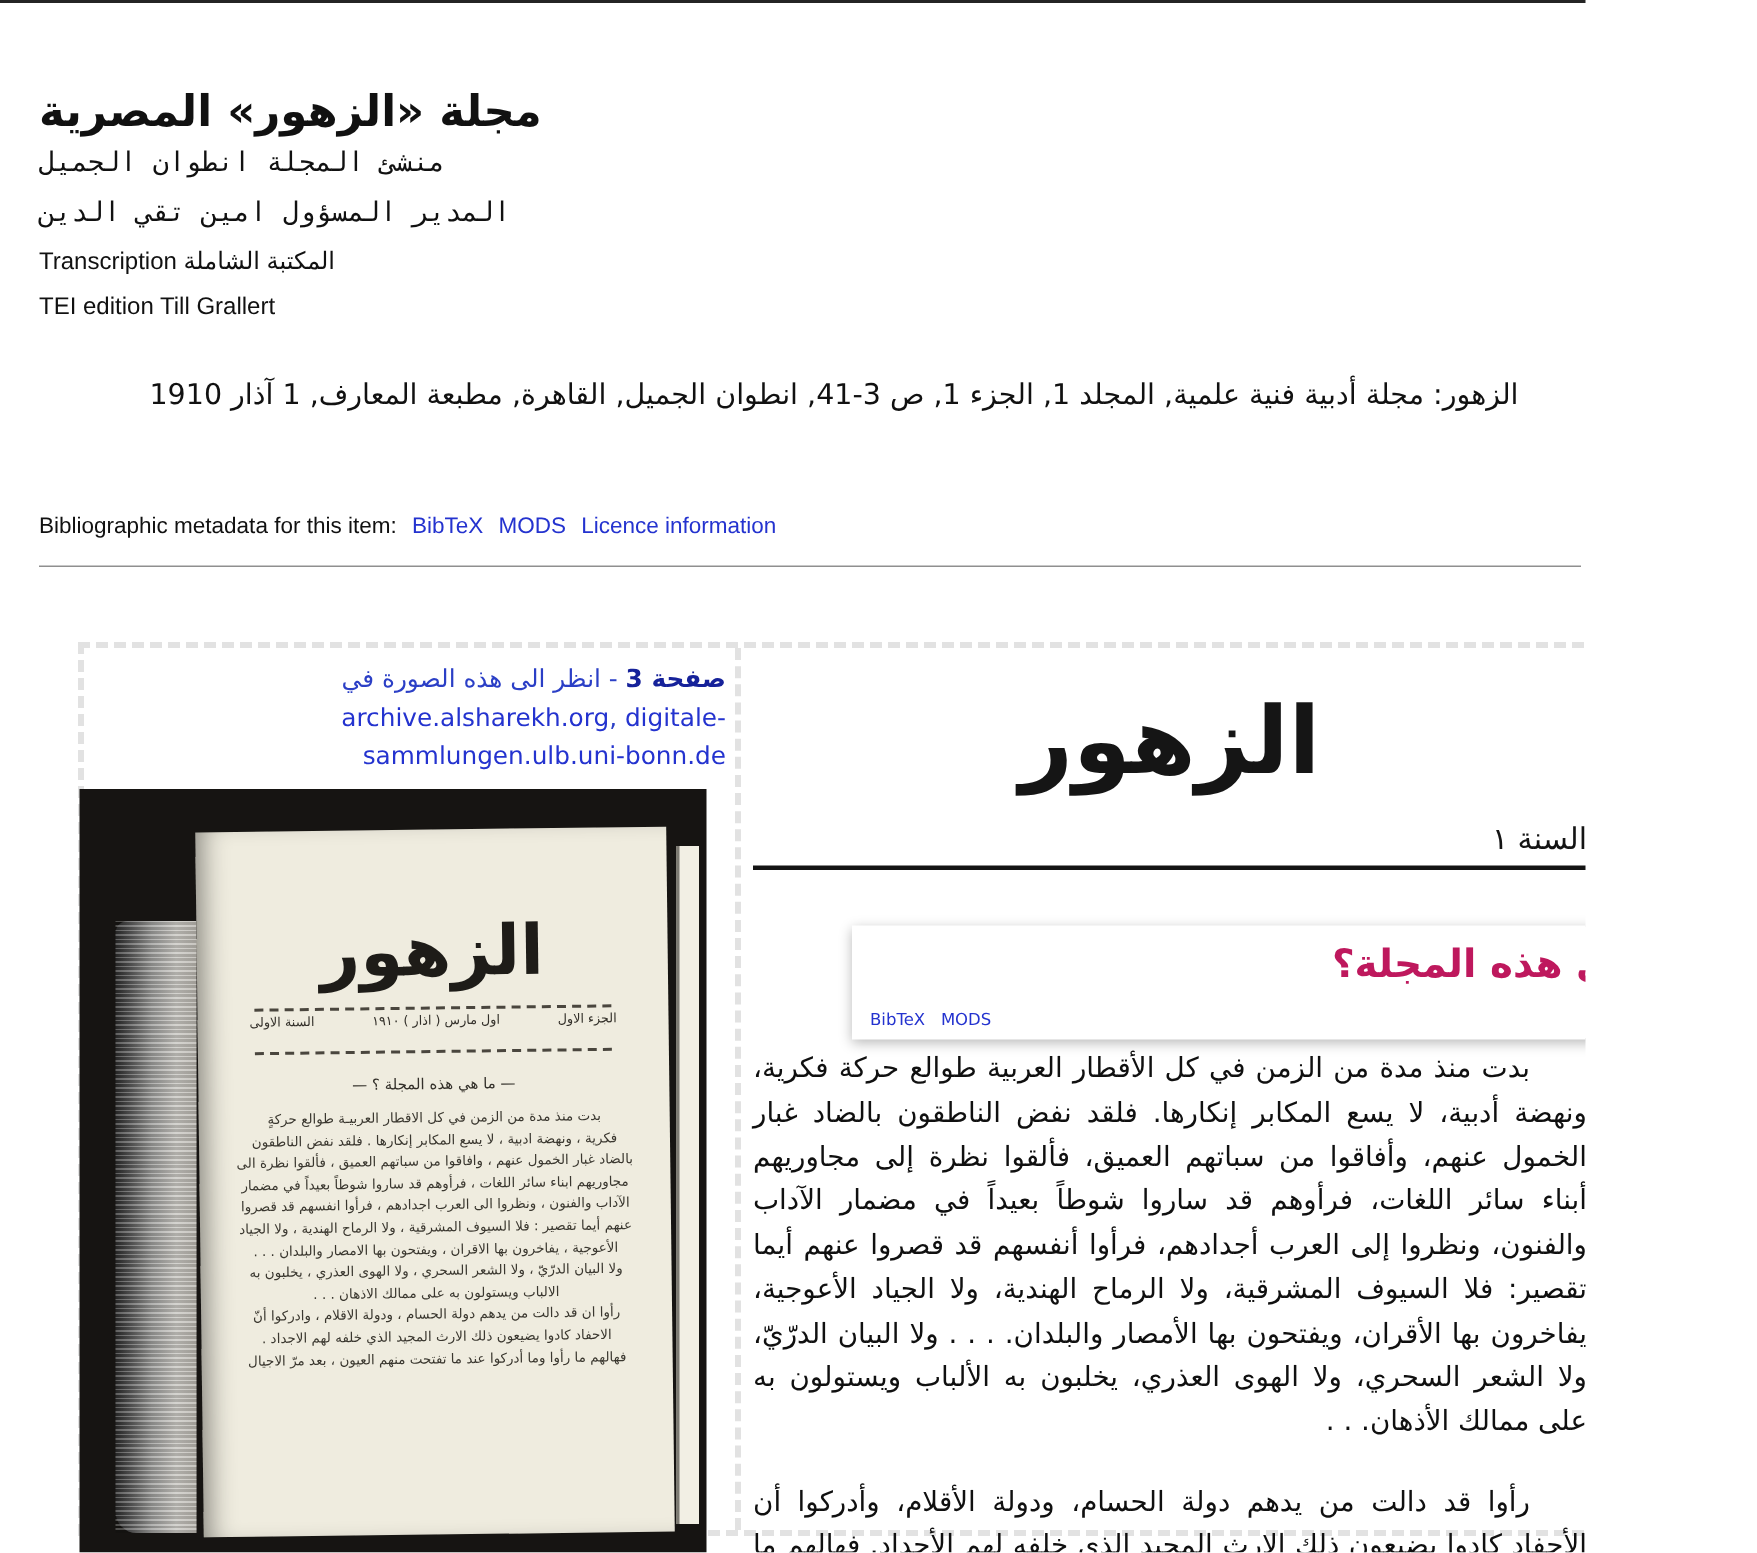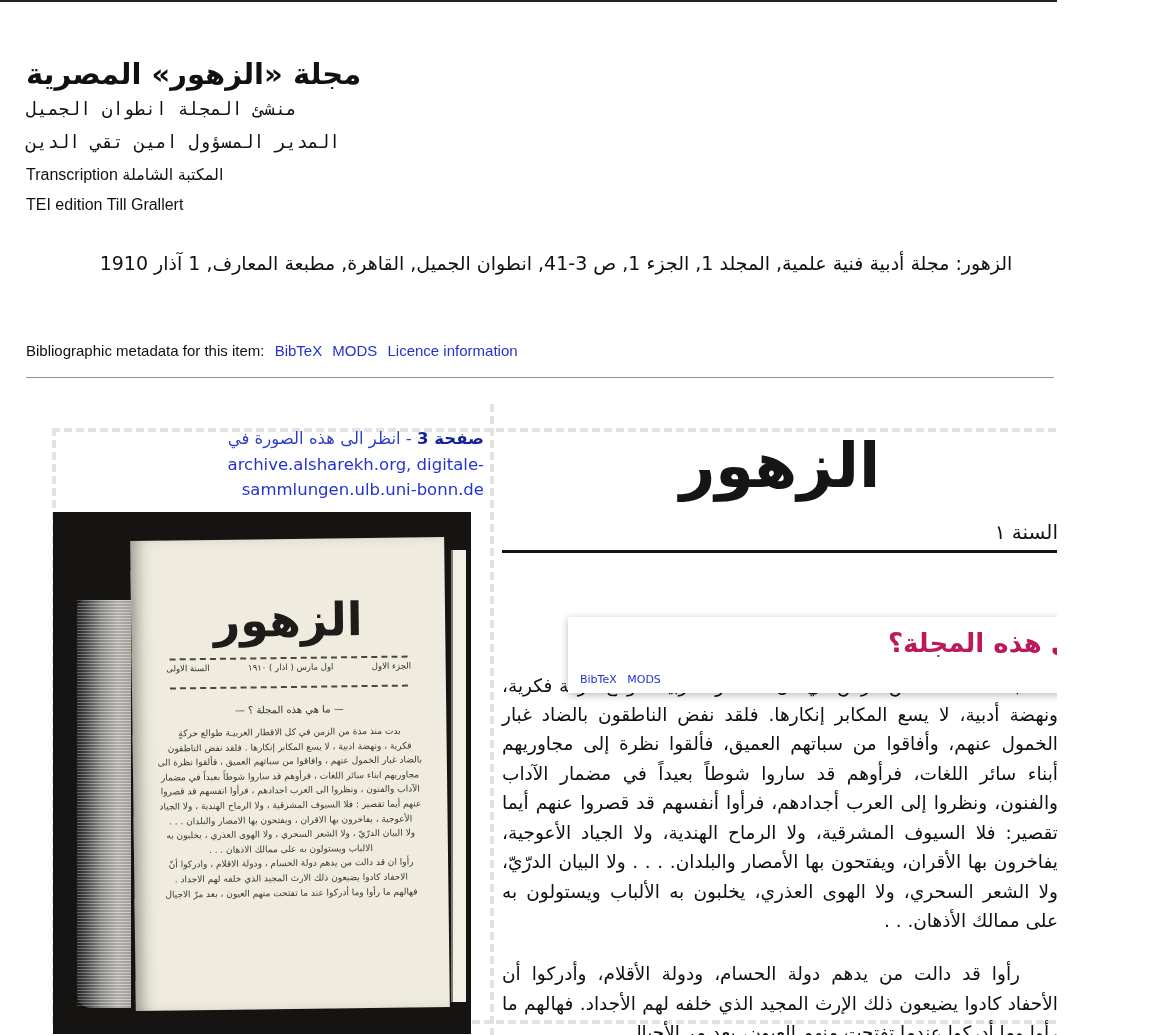--- a/index.html
+++ b/index.html
@@ -28,21 +28,21 @@
   .bib-tr{position:absolute;left:26px;top:298px;width:1028px;font-style:italic;font-size:15px;
           font-family:"Liberation Sans","DejaVu Sans",sans-serif;}
   .bib-meta{position:absolute;left:26px;top:342px;font-size:15px;
             font-family:"Liberation Sans","DejaVu Sans",sans-serif;}
   .lnk{color:#2433cf;text-decoration:none;cursor:pointer;}
   .bib-meta .lnk{margin-left:6px;}
   .rule{position:absolute;left:26px;top:377px;width:1028px;border:none;border-top:1px solid #8f8f8f;margin:0;}
 
   
   .spread{position:absolute;left:52px;top:428px;width:1040px;height:596px;box-sizing:border-box;
-          border:4px dashed #e2e2e2;border-right:none;display:flex;align-items:center;}
+          border:4px dashed #e2e2e2;border-right:none;display:flex;}
   .col-fac{width:434px;box-sizing:border-box;}
   .caption{direction:rtl;text-align:right;padding:8px 6px 9px 2px;font-size:16.5px;line-height:1.55;color:#2b3fc6;}
   .cap-page{font-weight:bold;color:#16229a;}
   .cap-l2{direction:ltr;text-align:right;}
 
   
   .facsimile{position:relative;width:418px;height:522px;background:#161412;overflow:hidden;margin-left:-3px;}
   .spine{position:absolute;left:24px;top:88px;width:54px;bottom:26px;border-radius:8px 0 0 14px;
          background:linear-gradient(90deg,#2a2a2a 0%,#555 18%,#9a9a98 45%,#c7c5c0 75%,#b5b2ab 100%);}
   .spine:before{content:"";position:absolute;inset:0;

